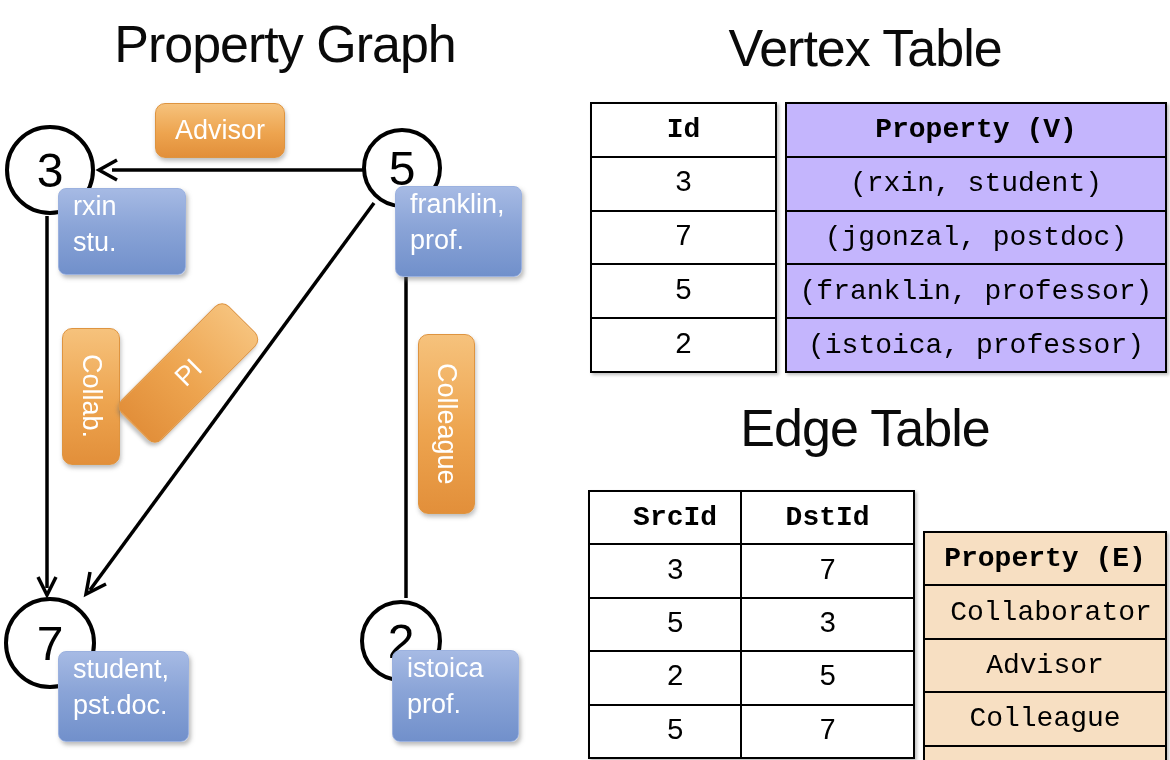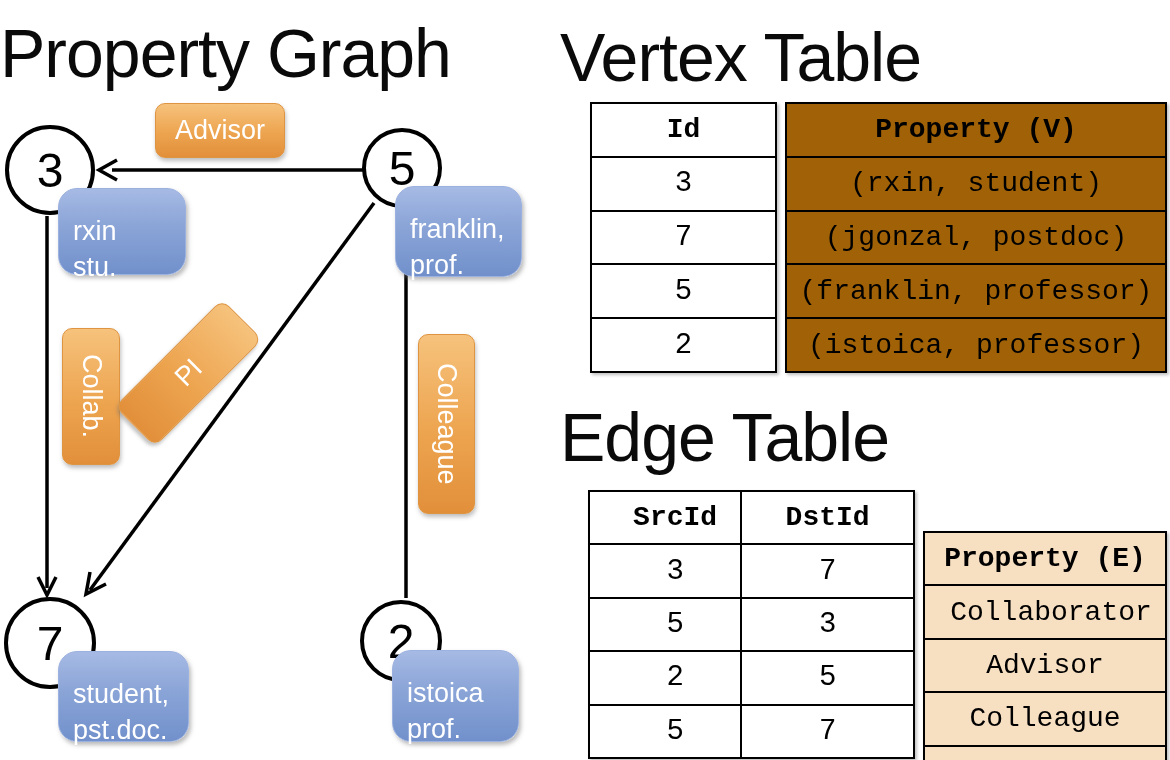--- a/index.html
+++ b/index.html
@@ -1,21 +1,21 @@
 <!DOCTYPE html>
 <html><head>
 <meta charset="utf-8">
 <style>
   html,body{margin:0;padding:0;background:#fff;}
   .stage{
     position:relative;width:1170px;height:760px;overflow:hidden;background:#fff;
     font-family:"Liberation Sans", sans-serif;color:#000;
   }
   .title{
-    position:absolute;text-align:left;font-size:68px;letter-spacing:-1px;
+    position:absolute;text-align:center;font-size:52px;letter-spacing:-1px;
     color:#0a0a0a;font-weight:400;white-space:nowrap;
   }
   
   .node{
     position:absolute;border:4px solid #000;border-radius:50%;background:#fff;
     display:flex;align-items:center;justify-content:center;
     font-size:48px;font-weight:400;box-sizing:border-box;
   }
   
   .obox{
@@ -23,25 +23,25 @@
     background:linear-gradient(180deg,#F6C27C 0%,#EDA44F 55%,#E28F3A 100%);
     border:1px solid #DE9440;
     box-shadow:1px 3px 4px rgba(110,110,110,.45);
     display:flex;align-items:center;justify-content:center;
     font-size:27px;
   }
   .vtext{writing-mode:vertical-rl;}
   .vtext-flip{writing-mode:vertical-rl;transform:rotate(180deg);}
   
   .bbox{
-    position:absolute;border-radius:19px;color:#fff;
+    position:absolute;border-radius:8px;color:#fff;
     background:linear-gradient(180deg,#A6BAE4 0%,#8AA4D7 45%,#7190CB 100%);
     border:1px solid #9BB1DF;
     box-shadow:2px 3px 4px rgba(120,120,120,.5);
-    font-size:27px;line-height:1.33;padding:25px 4px 7px 14px;box-sizing:border-box;
+    font-size:27px;line-height:1.33;padding:0 4px 7px 14px;box-sizing:border-box;
   }
   .bbox span{display:block;}
   
   .tbl{
     position:absolute;border:2px solid #000;box-sizing:border-box;
     display:flex;flex-direction:column;background:#fff;
     box-shadow:2px 2px 3px rgba(0,0,0,.25);
     font-family:Liberation Mono, monospace;
   }
   .tbl .row{
@@ -129,21 +129,21 @@
   <div class="title" style="left:560px;top:18px;width:610px;">Vertex Table</div>
 
   <div class="tbl" style="left:590px;top:102px;width:187px;height:271px;">
     <div class="row">Id</div>
     <div class="row">3</div>
     <div class="row">7</div>
     <div class="row">5</div>
     <div class="row">2</div>
   </div>
 
-  <div class="tbl" style="left:785px;top:102px;width:382px;height:271px;background:#a16207;">
+  <div class="tbl" style="left:785px;top:102px;width:382px;height:271px;background:#c4b5fd;">
     <div class="row">Property (V)</div>
     <div class="row" style="font-size:28px;">(rxin, student)</div>
     <div class="row" style="font-size:28px;">(jgonzal, postdoc)</div>
     <div class="row" style="font-size:28px;">(franklin, professor)</div>
     <div class="row" style="font-size:28px;">(istoica, professor)</div>
   </div>
 
   <div class="title" style="left:560px;top:398px;width:610px;">Edge Table</div>
 
   <div class="tbl" style="left:588px;top:490px;width:327px;height:269px;">

